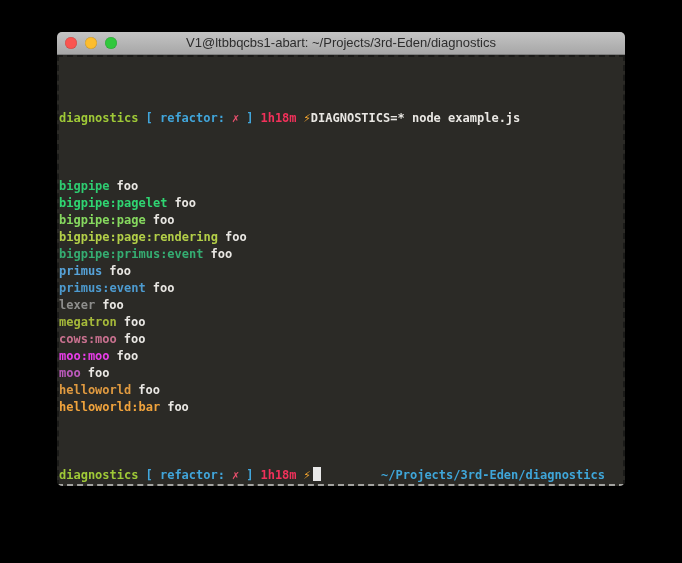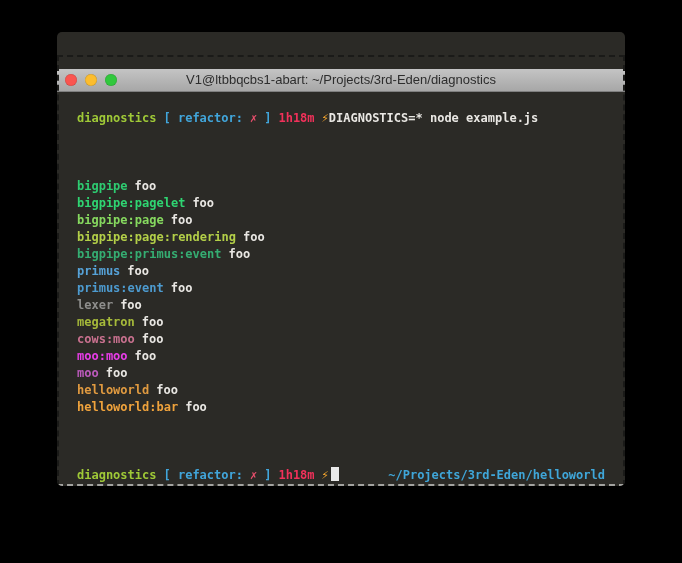--- a/index.html
+++ b/index.html
@@ -10,36 +10,36 @@
   }
   .window{
     position:absolute;left:57px;top:32px;width:568px;height:454px;
     border-radius:5px;overflow:hidden;background:var(--term-bg,#2b2a26);
     box-shadow:0 0 0 1px rgba(0,0,0,.6);
   }
   .titlebar{
     position:relative;height:22px;
     background:linear-gradient(to bottom,var(--titlebar-top,#c3c3c3),var(--titlebar-bottom,#a8a8a8));
     border-bottom:1px solid #7f7f7f;
-    display:flex;align-items:center;justify-content:center;margin-top:37px;
+    display:flex;align-items:center;justify-content:center;
   }
   .title{
     font-family:"Liberation Sans","DejaVu Sans",sans-serif;
     font-size:13px;color:var(--title-text,#2d2d2d);line-height:22px;
   }
   .lights{position:absolute;left:8px;top:0;height:22px;display:flex;align-items:center;gap:8px;}
   .light{width:12px;height:12px;border-radius:50%;display:inline-block;box-shadow:inset 0 0 1px rgba(0,0,0,.45);}
   .light.red{background:var(--light-red,#fa5550);}
   .light.yellow{background:var(--light-yellow,#fcbd2e);}
   .light.green{background:var(--light-green,#31c83d);}
   .content{
     position:absolute;left:0;right:0;top:23px;bottom:0;
     border:2px dashed var(--border-dash-dark,#1a1a18);
     border-bottom:2px dashed var(--border-dash-light,#a3a3a0);
-    padding:2px 4px 0 18px;
+    padding:2px 4px 0 0;
     font-size:12px;font-weight:bold;line-height:17px;
     color:var(--text-white,#e9e7e3);
     white-space:pre;
   }
   .line{height:17px;}
   .seg{margin-right:7px;}
   .seg.app{color:var(--prompt-name,#9fc937);}
   .seg.blue{color:var(--prompt-blue,#41a5da);}
   .seg.cross{color:var(--prompt-cross,#ea4f6d);}
   .seg.duration{color:var(--prompt-duration,#f1315a);}
@@ -67,17 +67,17 @@
   </div>
 
   <div class="content">
 
     <div class="line"><span class="seg app">diagnostics</span><span class="seg blue">[ refactor:</span><span class="seg cross">✗</span><span class="seg blue">]</span><span class="seg duration">1h18m</span><span class="seg bolt">⚡</span><span class="seg cmd">DIAGNOSTICS=* node example.js</span></div>
 
     <div id="log-lines"><div class="line"><span class="ns" style="color: rgb(46, 204, 113);">bigpipe</span><span class="msg">foo</span></div><div class="line"><span class="ns" style="color: rgb(47, 213, 114);">bigpipe:pagelet</span><span class="msg">foo</span></div><div class="line"><span class="ns" style="color: rgb(134, 217, 95);">bigpipe:page</span><span class="msg">foo</span></div><div class="line"><span class="ns" style="color: rgb(179, 207, 72);">bigpipe:page:rendering</span><span class="msg">foo</span></div><div class="line"><span class="ns" style="color: rgb(53, 173, 114);">bigpipe:primus:event</span><span class="msg">foo</span></div><div class="line"><span class="ns" style="color: rgb(86, 162, 216);">primus</span><span class="msg">foo</span></div><div class="line"><span class="ns" style="color: rgb(77, 155, 208);">primus:event</span><span class="msg">foo</span></div><div class="line"><span class="ns" style="color: rgb(142, 142, 140);">lexer</span><span class="msg">foo</span></div><div class="line"><span class="ns" style="color: rgb(166, 186, 58);">megatron</span><span class="msg">foo</span></div><div class="line"><span class="ns" style="color: rgb(201, 113, 143);">cows:moo</span><span class="msg">foo</span></div><div class="line"><span class="ns" style="color: rgb(233, 61, 233);">moo:moo</span><span class="msg">foo</span></div><div class="line"><span class="ns" style="color: rgb(189, 90, 189);">moo</span><span class="msg">foo</span></div><div class="line"><span class="ns" style="color: rgb(224, 154, 64);">helloworld</span><span class="msg">foo</span></div><div class="line"><span class="ns" style="color: rgb(240, 163, 60);">helloworld:bar</span><span class="msg">foo</span></div></div>
 
     <div class="line bottom-line">
       <span><span class="seg app">diagnostics</span><span class="seg blue">[ refactor:</span><span class="seg cross">✗</span><span class="seg blue">]</span><span class="seg duration">1h18m</span><span class="seg bolt">⚡</span><span class="cursor"></span></span>
-      <span class="path">~/Projects/3rd-Eden/helloworld</span>
+      <span class="path">~/Projects/3rd-Eden/diagnostics</span>
     </div>
 
   </div>
 </div>
 
 </body></html>

